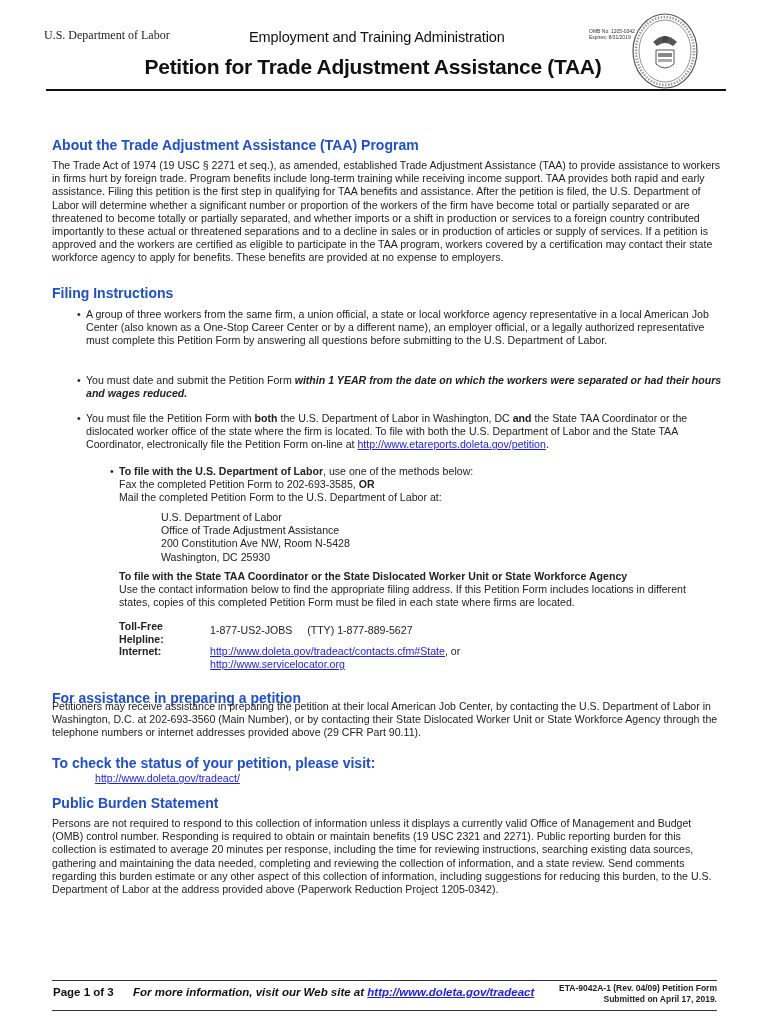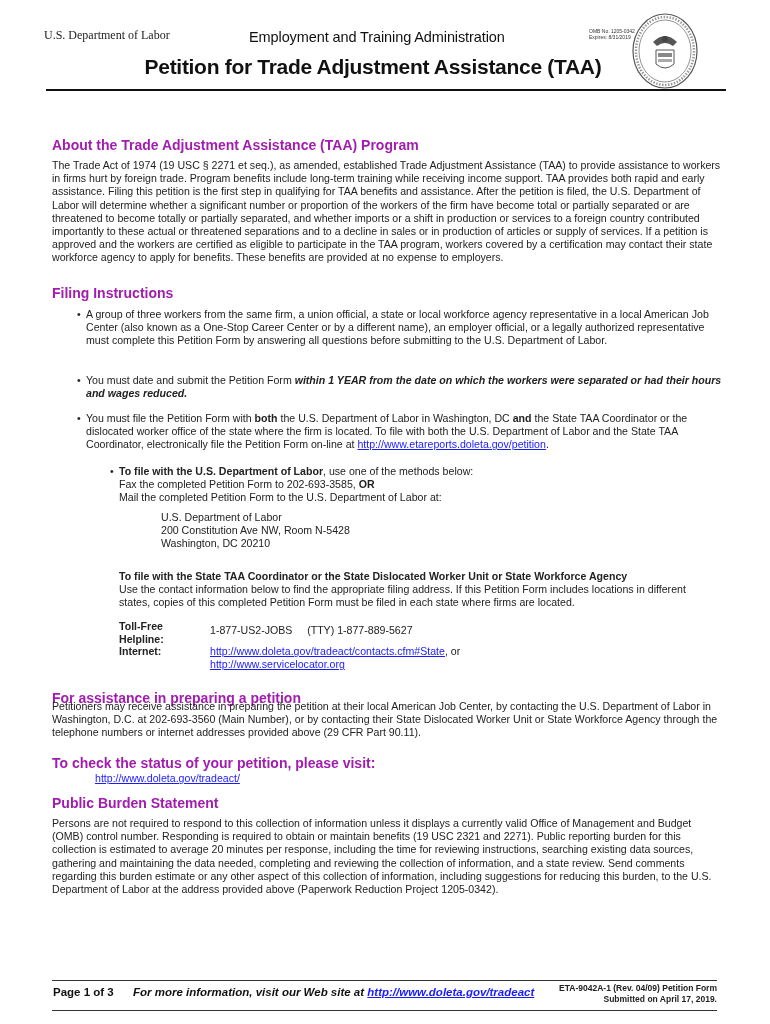--- a/index.html
+++ b/index.html
@@ -5,21 +5,21 @@
   html, body { margin:0; padding:0; background:#ffffff; }
   body { width:770px; height:1024px; position:relative; overflow:hidden; color:#1a1a1a;
          font-family:"Liberation Sans", sans-serif; }
   .abs { position:absolute; }
   .dept { left:44px; top:28px; font-family:"Liberation Serif", serif; font-size:12px; color:#222; }
   .eta { left:249px; top:29px; font-size:14.5px; font-weight:normal; color:#111; letter-spacing:-0.1px; }
   .omb { left:589px; top:28px; font-size:5px; line-height:6px; color:#333; }
   .title { left:0; width:746px; top:55px; text-align:center; font-size:21px; font-weight:bold; color:#111; letter-spacing:-0.3px; }
   .seal { left:631px; top:12px; width:68px; height:78px; }
   .rule { left:46px; top:89px; width:680px; height:2px; background:#111; }
-  .h2 { font-size:14px; font-weight:bold; color:#a21caf; }
+  .h2 { font-size:14px; font-weight:bold; color:#1d4ed8; }
   .p { font-size:10.6px; line-height:13.2px; color:#222; }
   .link { color:#1a1aff; text-decoration:underline; }
   .bullet { position:absolute; left:-9px; top:0; }
   .bi { font-weight:bold; font-style:italic; }
   .b { font-weight:bold; }
   .sec-about-h { left:52px; top:137px; }
   .sec-about-p { left:52px; top:159px; width:672px; }
   .sec-filing-h { left:52px; top:285px; }
   .li1 { left:86px; top:308px; width:630px; }
   .li2 { left:86px; top:374px; width:640px; }
@@ -88,22 +88,23 @@
 
 <div class="abs p li4">
   <span class="bullet">•</span>
   <div><span class="b">To file with the U.S. Department of Labor</span><span>, use one of the methods below:</span></div>
   <div><span>Fax the completed Petition Form to 202-693-3585, </span><span class="b">OR</span></div>
   <div>Mail the completed Petition Form to the U.S. Department of Labor at:</div>
 </div>
 
 <div class="abs p addr">
   <div>U.S. Department of Labor</div>
+  <div>Office of Trade Adjustment Assistance</div>
   <div>200 Constitution Ave NW, Room N-5428</div>
-  <div>Washington, DC 20210</div>
+  <div>Washington, DC 25930</div>
 </div>
 
 <div class="abs p state-h">
   <div class="b">To file with the State TAA Coordinator or the State Dislocated Worker Unit or State Workforce Agency</div>
   <div>Use the contact information below to find the appropriate filing address. If this Petition Form includes locations in different states, copies of this completed Petition Form must be filed in each state where firms are located.</div>
 </div>
 
 <div class="abs p contact">
   <div class="lbl" style="top:0;">Toll-Free Helpline:</div>
   <div class="val" style="top:4px; white-space:pre;">1-877-US2-JOBS     (TTY) 1-877-889-5627</div>

